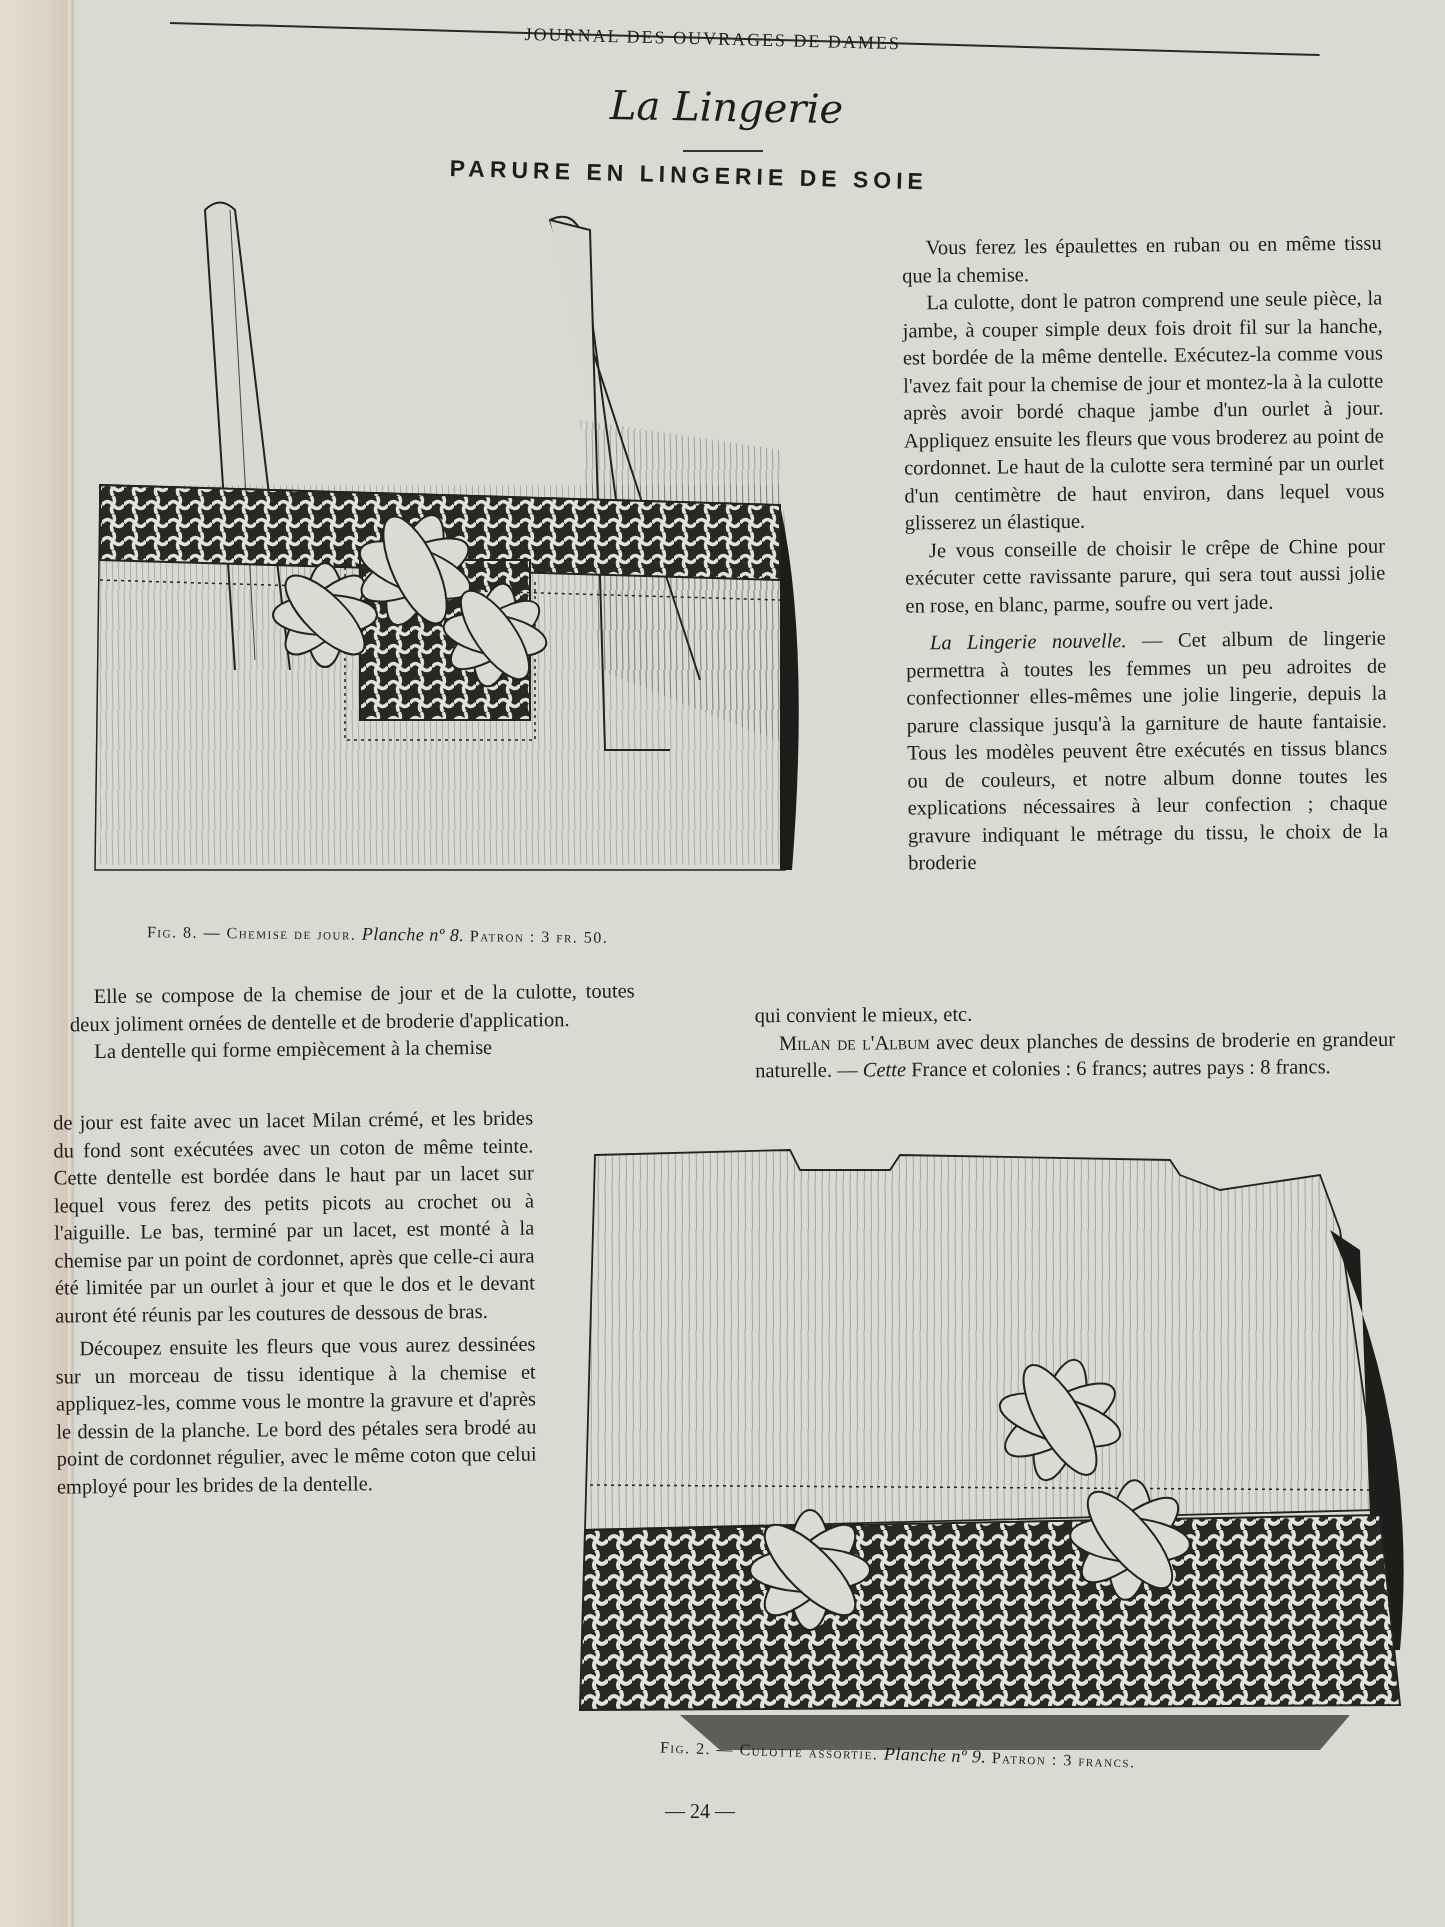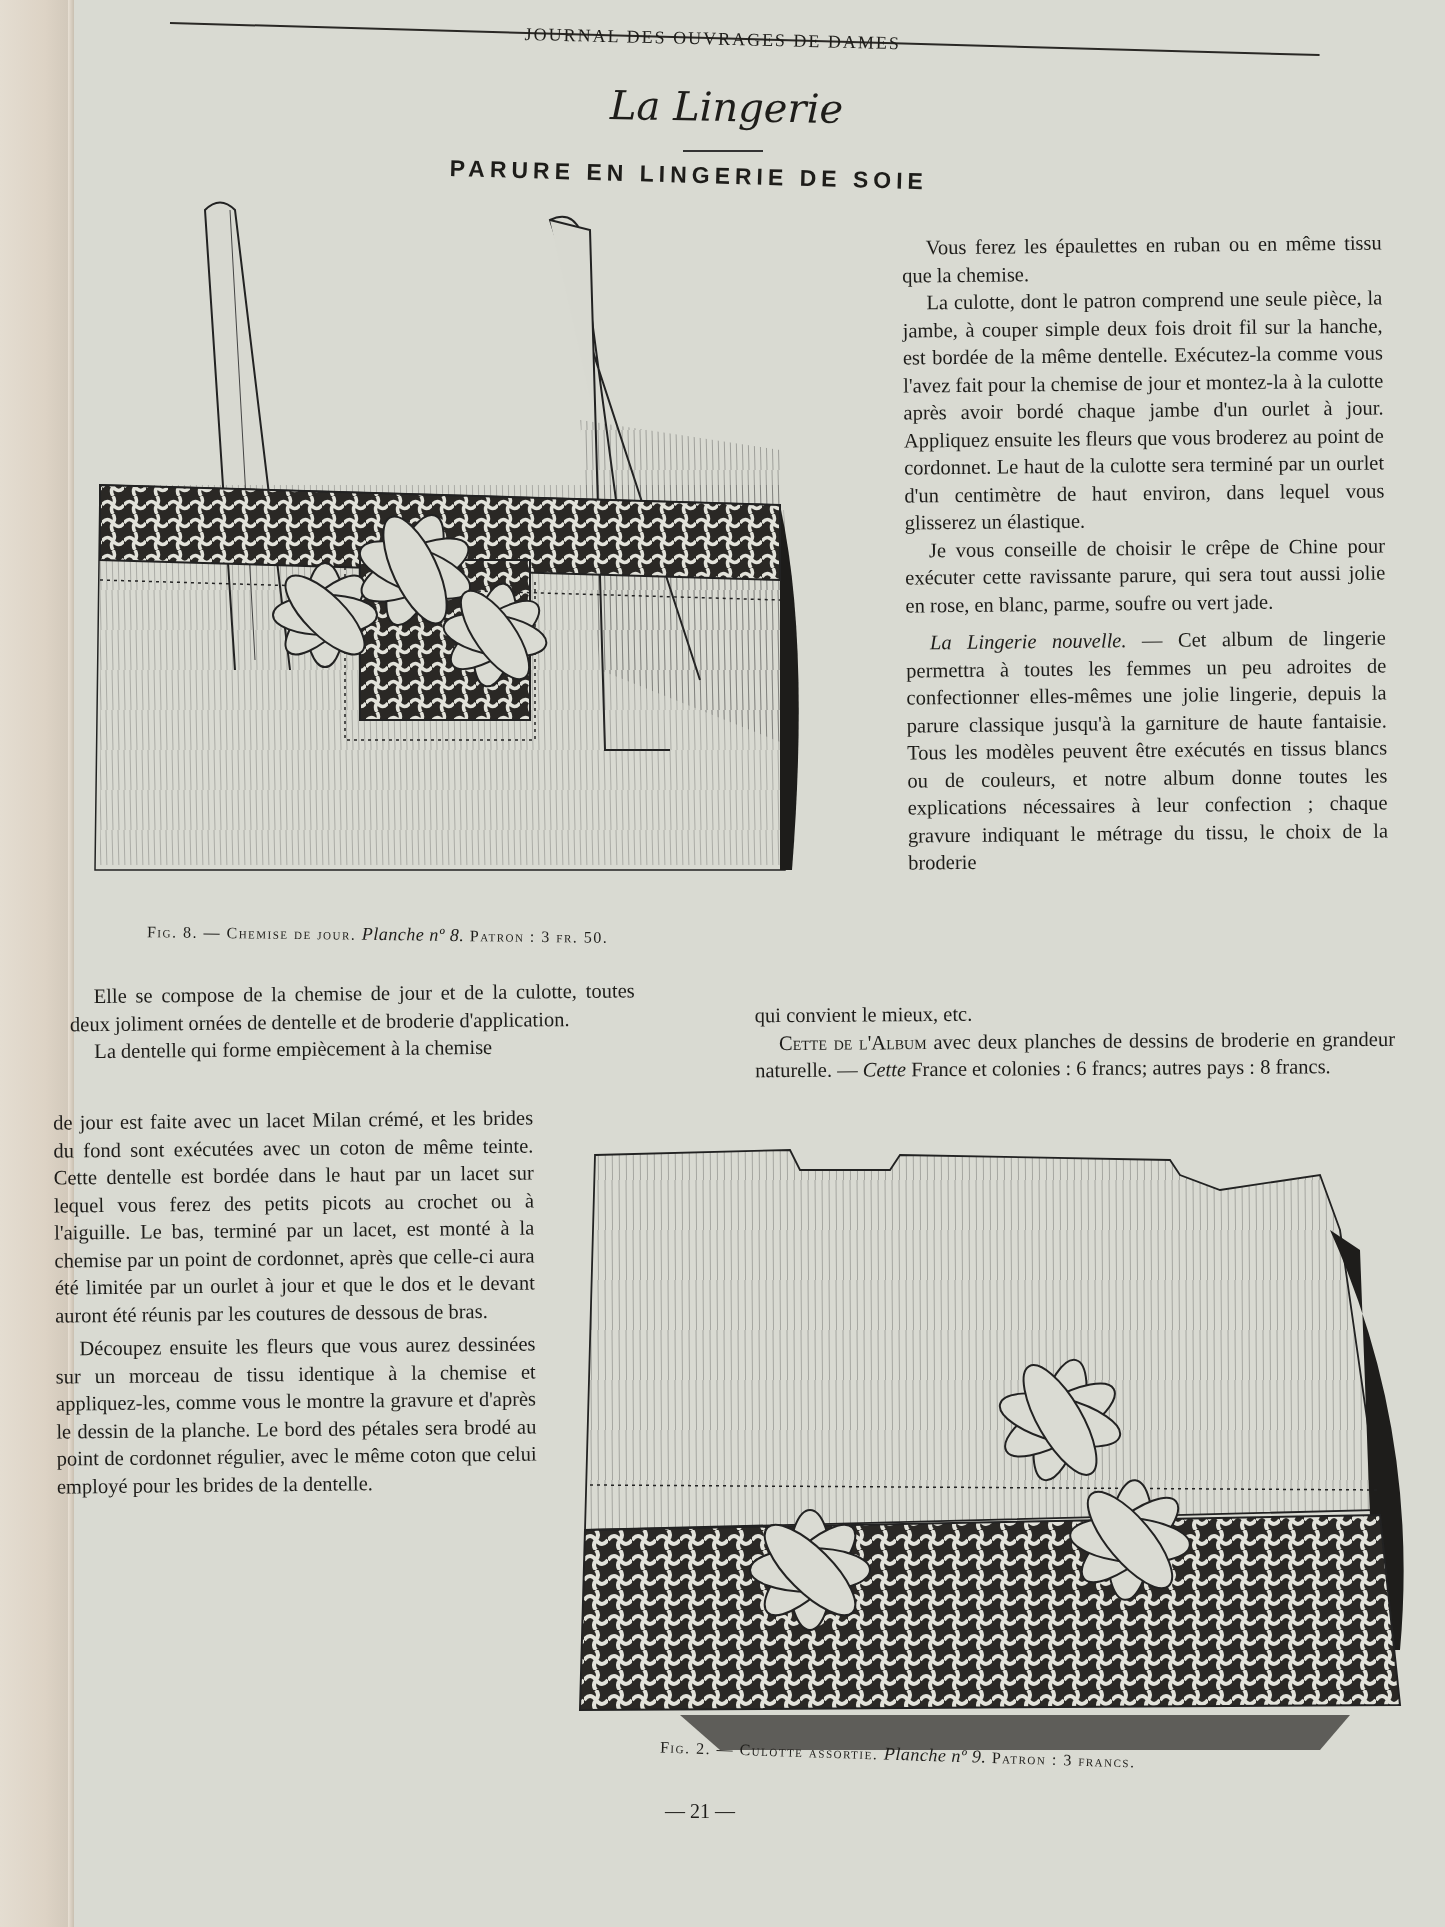--- a/index.html
+++ b/index.html
@@ -125,21 +125,21 @@
 
 <div class="col right-col">
   <p>Vous ferez les épaulettes en ruban ou en même tissu que la chemise.</p>
   <p>La culotte, dont le patron comprend une seule pièce, la jambe, à couper simple deux fois droit fil sur la hanche, est bordée de la même dentelle. Exécutez-la comme vous l'avez fait pour la chemise de jour et montez-la à la culotte après avoir bordé chaque jambe d'un ourlet à jour. Appliquez ensuite les fleurs que vous broderez au point de cordonnet. Le haut de la culotte sera terminé par un ourlet d'un centimètre de haut environ, dans lequel vous glisserez un élastique.</p>
   <p>Je vous conseille de choisir le crêpe de Chine pour exécuter cette ravissante parure, qui sera tout aussi jolie en rose, en blanc, parme, soufre ou vert jade.</p>
   <p style="margin-top:10px"><span class="it">La Lingerie nouvelle.</span><span> — Cet album de lingerie permettra à toutes les femmes un peu adroites de confectionner elles-mêmes une jolie lingerie, depuis la parure classique jusqu'à la garniture de haute fantaisie. Tous les modèles peuvent être exécutés en tissus blancs ou de couleurs, et notre album donne toutes les explications nécessaires à leur confection ; chaque gravure indiquant le métrage du tissu, le choix de la broderie</span></p>
 </div>
 
 <div class="col right-col-bottom">
   <p class="noindent">qui convient le mieux, etc.</p>
-  <p><span class="smallcaps">Cette de l'Album</span><span> avec deux planches de dessins de broderie en grandeur naturelle. — </span><span class="it">Cette</span><span> France et colonies : 6 francs; autres pays : 8 francs.</span></p>
+  <p><span class="smallcaps">Milan de l'Album</span><span> avec deux planches de dessins de broderie en grandeur naturelle. — </span><span class="it">Cette</span><span> France et colonies : 6 francs; autres pays : 8 francs.</span></p>
 </div>
 
 <div class="col left-col-top">
   <p style="padding-right:60px">Elle se compose de la chemise de jour et de la culotte, toutes deux joliment ornées de dentelle et de broderie d'application.</p>
   <p style="white-space:nowrap">La dentelle qui forme empiècement à la chemise</p>
 </div>
 
 <div class="col left-col">
   <p class="noindent">de jour est faite avec un lacet Milan crémé, et les brides du fond sont exécutées avec un coton de même teinte. Cette dentelle est bordée dans le haut par un lacet sur lequel vous ferez des petits picots au crochet ou à l'aiguille. Le bas, terminé par un lacet, est monté à la chemise par un point de cordonnet, après que celle-ci aura été limitée par un ourlet à jour et que le dos et le devant auront été réunis par les coutures de dessous de bras.</p>
   <p style="margin-top:6px">Découpez ensuite les fleurs que vous aurez dessinées sur un morceau de tissu identique à la chemise et appliquez-les, comme vous le montre la gravure et d'après le dessin de la planche. Le bord des pétales sera brodé au point de cordonnet régulier, avec le même coton que celui employé pour les brides de la dentelle.</p>
@@ -191,13 +191,13 @@
   </svg>
 </div>
 
 <div class="caption caption2">
   <span class="smallcaps">Fig. 2. —</span>
   <span class="smallcaps">Culotte assortie.</span>
   <span class="cap-it">Planche nº 9.</span>
   <span class="smallcaps">Patron : 3 francs.</span>
 </div>
 
-<div class="folio">— 21 —</div>
+<div class="folio">— 24 —</div>
 
 </body></html>

